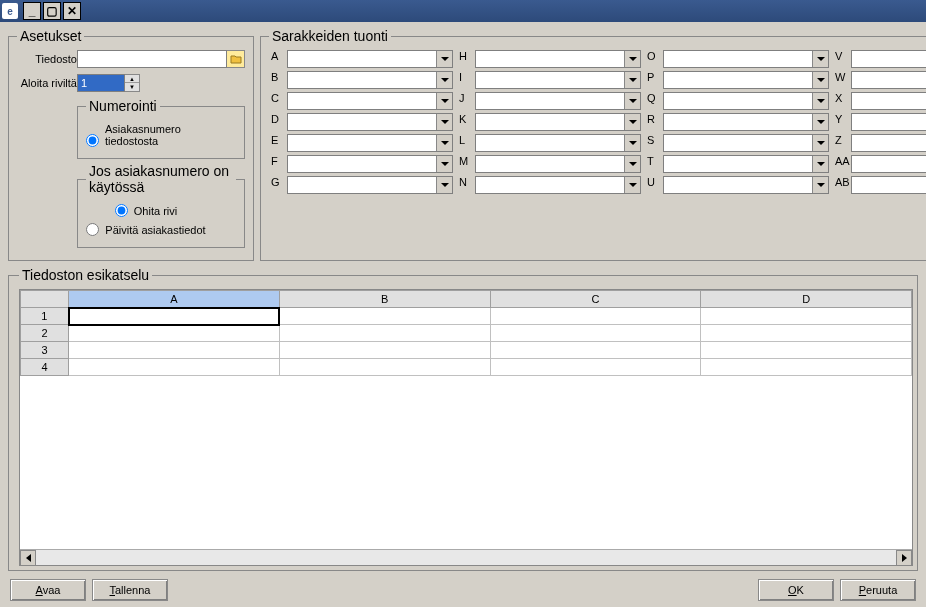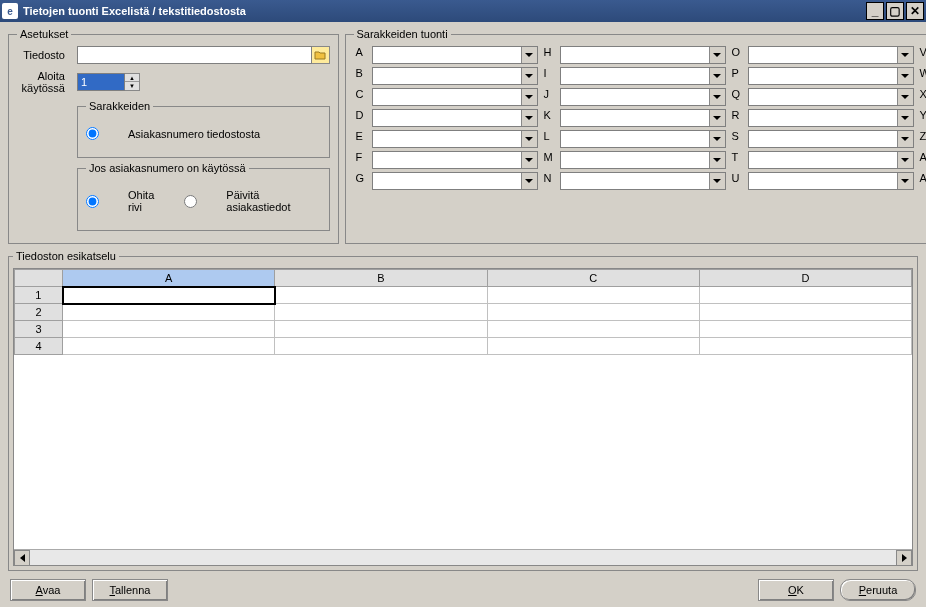--- a/index.html
+++ b/index.html
@@ -53,27 +53,27 @@
   flex-direction: column;
 }
 
 .top-row { display: flex; gap: 6px; }
 
 fieldset {
   border: 1px solid #888;
   padding: 6px 8px 8px 8px;
   position: relative;
 }
-legend { font-size: 11px; padding: 0 3px; }
+legend { font-size: 14px; padding: 0 3px; }
 
 .settings-box { width: 392px; }
 .columns-box { flex: 1; }
 
 .form-row { display: flex; align-items: center; margin-bottom: 6px; }
-.form-label { width: 60px; text-align: right; padding-right: 12px; }
+.form-label { width: 60px; text-align: right; padding-right: 0; }
 
 .text-input {
   border: 1px solid #7f7f7f;
   background: #fff;
   height: 18px;
   padding: 1px 3px;
   font-size: 11px;
 }
 .file-input-wrap { display: flex; flex: 1; }
 .file-input { flex: 1; }
@@ -90,23 +90,23 @@
 .spinner-wrap { display: flex; }
 .spinner-input-inner {
   width:48px; height:18px; background:#316ac5; border:1px solid #7f7f7f;
   color:#fff; padding:1px 3px; font-size:11px; line-height:14px;
 }
 .spinner-btns { display: flex; flex-direction: column; border: 1px solid #888; border-left:none; }
 .spinner-btn { width: 14px; height: 8px; background: #e0e0e0; display:flex; align-items:center; justify-content:center; font-size:6px; cursor:pointer; line-height:1; }
 .spinner-btn:first-child { border-bottom:1px solid #999; }
 
 .inner-fieldset { margin-left: 60px; margin-bottom:4px; }
-.radio-row { display: flex; align-items: center; margin: 9px 0; gap: 23px; }
+.radio-row { display: flex; align-items: flex-end; margin: 3px 0; }
 .radio-row input[type="radio"] { margin-right: 6px; }
-.radio-dual { display:flex; align-items:center; }
+.radio-dual { display:flex; align-items:center;flex-direction:column; }
 .radio-dual .radio-row { margin-right: 30px; }
 
 .num-input {
   width: 54px;
   border: 1px solid #7f7f7f;
   background: #fff;
   height: 18px;
   padding: 1px 3px;
   font-size: 11px;
   text-align: right;
@@ -134,21 +134,21 @@
   cursor:pointer;
 }
 .combo-btn::after {
   content:"";
   border-left:4px solid transparent;
   border-right:4px solid transparent;
   border-top:4px solid #000;
 }
 
 .preview-box { flex: 1; margin-top: 6px; display:flex; flex-direction:column; }
-.preview-box fieldset { height: 100%; display:flex; flex-direction:column; padding:6px 4px 4px 4px; }
+.preview-box fieldset { height: 100%; display:flex; flex-direction:column; padding:6px 4px 4px 10px; }
 
 .grid-wrap {
   flex:1;
   background:#fff;
   border: 1px solid #888;
   overflow:hidden;
   position:relative;
   display:flex;
   flex-direction:column;
 }
@@ -210,29 +210,28 @@
   min-width: 76px;
   height: 22px;
   background: #d4d0c8;
   border: 1px solid #888;
   box-shadow: inset 1px 1px 0 #fff, inset -1px -1px 0 #808080;
   font-size: 11px;
   cursor: pointer;
   margin-right: 6px;
   padding: 0 10px;
 }
-.btn:last-child { margin-right:0;border-radius:10px; }
+.btn:last-child { margin-right:0; }
 .btn u { text-decoration: underline; }
 </style>
 </head>
 <body>
 
 <div class="titlebar">
   <div class="titlebar-icon">e</div>
-  <div class="titlebar-text">Tietojen tuonti Excelistä / tekstitiedostosta</div>
   <div class="titlebar-buttons">
     <div class="titlebar-btn">_</div>
     <div class="titlebar-btn">▢</div>
     <div class="titlebar-btn">✕</div>
   </div>
 </div>
 
 <div class="content">
   <div class="top-row">
     <fieldset class="settings-box">
@@ -244,32 +243,32 @@
           <input class="text-input file-input" value="" style="">
           <div class="file-btn">
             <svg viewBox="0 0 12 12">
                 <path d="M1 3 h4 l1 1 h5 v6 h-10 z" fill="#f0c040" stroke="#9a7a20"></path>
               </svg>
           </div>
         </div>
       </div>
 
       <div class="form-row">
-        <div class="form-label">Aloita käytössä</div>
+        <div class="form-label">Aloita riviltä</div>
         <div class="spinner-wrap">
           <div class="spinner-input-inner">1</div>
           <div class="spinner-btns">
             <div class="spinner-btn">▲</div>
             <div class="spinner-btn">▼</div>
           </div>
         </div>
       </div>
 
       <fieldset class="inner-fieldset">
-        <legend>Sarakkeiden</legend>
+        <legend>Numerointi</legend>
         <div class="radio-row">
           <input type="radio" name="numbering" checked="" style="">
           <span>Asiakasnumero tiedostosta</span>
         </div>
       </fieldset>
 
       <fieldset class="inner-fieldset">
         <legend>Jos asiakasnumero on käytössä</legend>
         <div class="radio-dual">
           <div class="radio-row">

